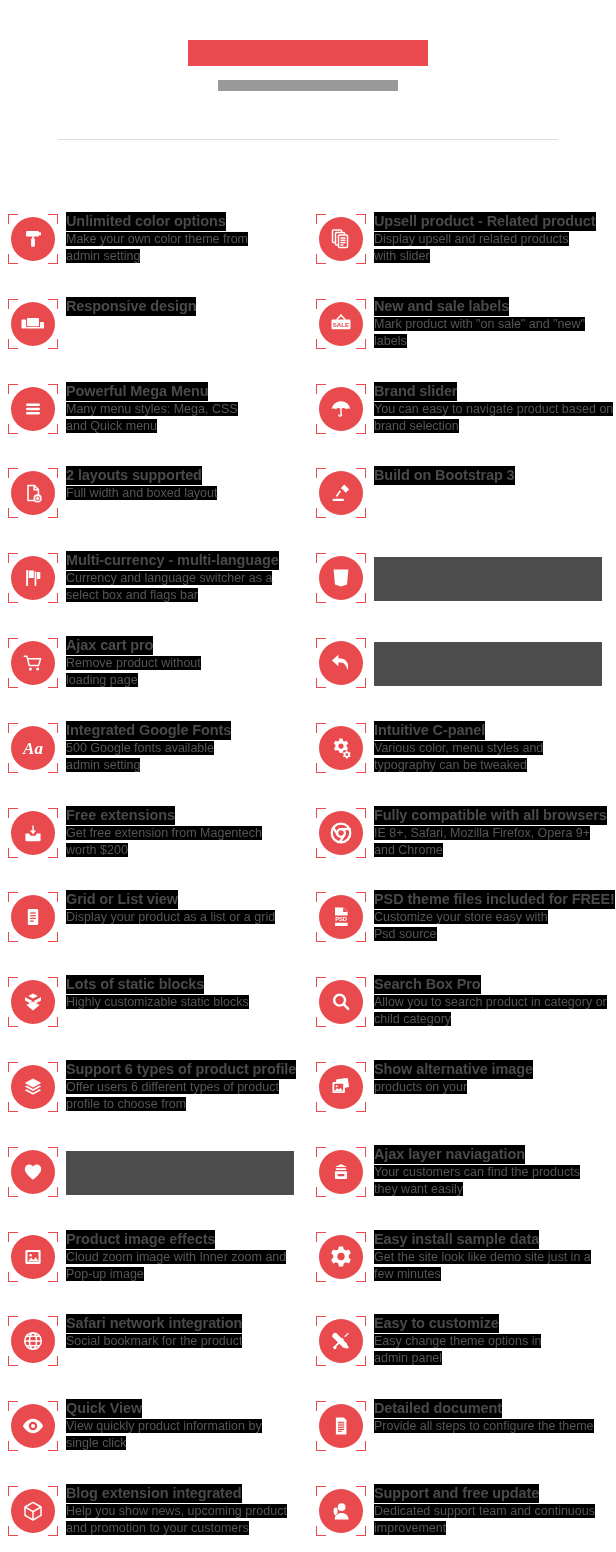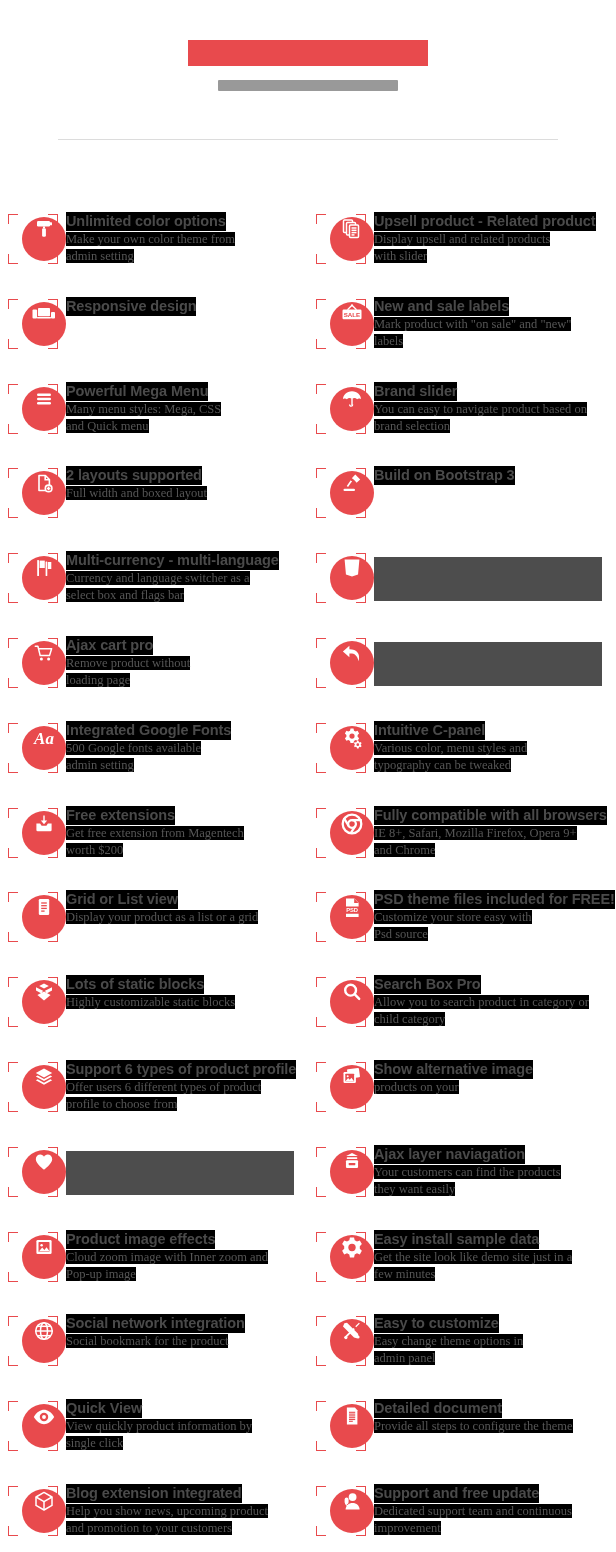--- a/index.html
+++ b/index.html
@@ -50,25 +50,25 @@
   }
   .icon-wrap {
     position: relative;
     width: 50px; height: 50px;
     flex: 0 0 50px;
     margin-top: 3px;
     margin-right: 8px;
   }
   .icon-circle {
     position: absolute;
-    left: 14px; top: 3px;
+    left: 3px; top: 3px;
     width: 44px; height: 44px;
     border-radius: 50%;
     background: #E84A4D;
-    display: flex; justify-content: center;
+    display: flex; align-items: center; justify-content: center;
   }
   .icon-circle svg { display:block; }
   
   .icon-wrap::before, .icon-wrap::after,
   .corner-b::before, .corner-b::after {
     content:"";
     position: absolute;
     width: 9px; height: 9px;
     border-color: #E84A4D;
     border-style: solid;
@@ -89,21 +89,20 @@
     color: #4a4a4a;
     background: #000000;
     white-space: nowrap;
     letter-spacing: -0.1px;
   }
   .fdesc {
     font-size: 12.5px;
     line-height: 17px;
     color: #565656;
     max-width: 234px;
-    font-family: Liberation Serif, serif;
   }
   .fdesc span {
     background: #000000;
     display: inline;
     box-decoration-break: clone;
     -webkit-box-decoration-break: clone;
   }
   
   .redacted-block {
     background: #4d4d4d;
@@ -489,21 +488,21 @@
           <div class="icon-circle">
             <svg width="24" height="24" viewBox="0 0 24 24" fill="none" stroke="#fff" stroke-width="1.5">
               <circle cx="12" cy="12" r="8.3"></circle>
               <ellipse cx="12" cy="12" rx="3.5" ry="8.3"></ellipse>
               <line x1="3.7" y1="12" x2="20.3" y2="12"></line>
               <line x1="5.2" y1="7.3" x2="18.8" y2="7.3"></line>
               <line x1="5.2" y1="16.7" x2="18.8" y2="16.7"></line>
             </svg>
           </div>
         </div>
-        <div class="ftext"><div class="ftitle">Social network integration</div><div class="fdesc"><span>Social bookmark for the product</span></div></div>
+        <div class="ftext"><div class="ftitle">Safari network integration</div><div class="fdesc"><span>Social bookmark for the product</span></div></div>
       </div>
       <div class="feature">
         <div class="icon-wrap">
           <span class="corner-b"></span>
           <div class="icon-circle">
             <svg width="24" height="24" viewBox="0 0 24 24" fill="#fff">
               <path d="M4.4 4.3 l2.6 -0.6 11 11 0.6 2.8 -1.8 1.8 -2.8 -0.7 -11 -11 z" transform="rotate(0 12 12)"></path>
               <path d="M19.8 4.6 l-3.6 3.6 -0.9 -0.9 3.6 -3.6 z"></path>
               <path d="M5.4 19.6 l-1.3 -1.3 9.4 -9.4 1.3 1.3 z"></path>
               <circle cx="5.9" cy="18.6" r="1.6"></circle>

